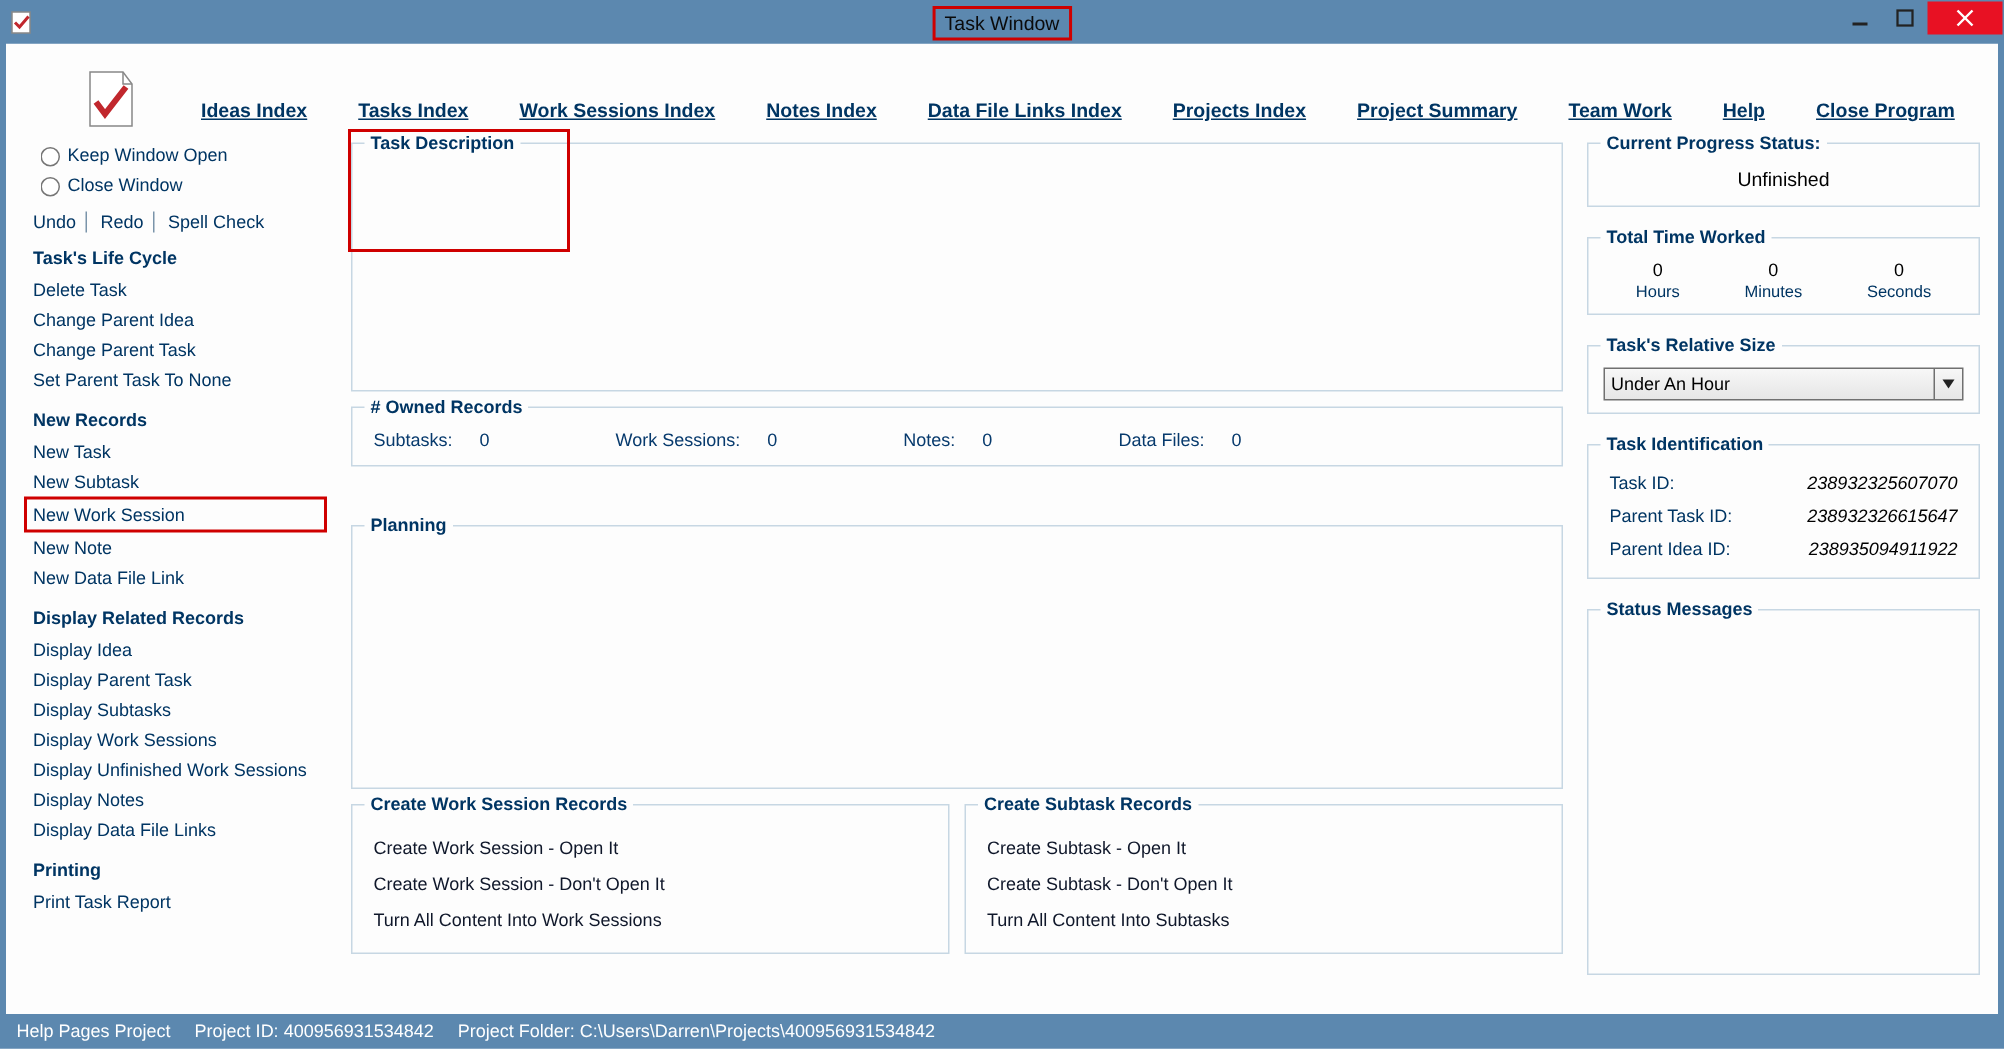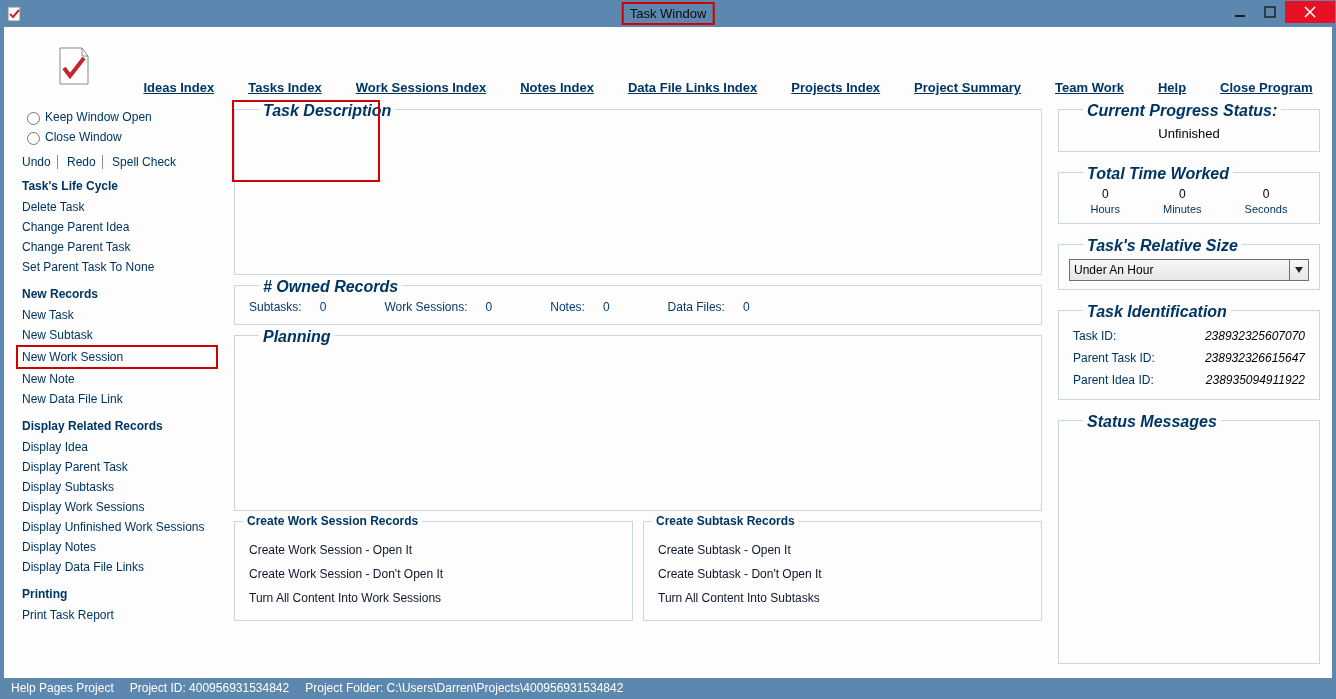--- a/index.html
+++ b/index.html
@@ -69,23 +69,22 @@
 .content {
   flex: 1 1 auto;
   margin: 0 3px;
   background: #fdfdfd;
   display: flex;
   flex-direction: column;
 }
 .topbar {
   display: flex;
   align-items: flex-end;
-  padding: 22px 10px 0 44px;
+  padding: 6px 10px 0 44px;
   height: 56px;
-  justify-content: center;
 }
 .logo {
   position: absolute;
   left: 52px;
   top: 46px;
   width: 40px;
   height: 40px;
 }
 .topmenu {
   display: flex;
@@ -160,27 +159,26 @@
 }
 .fieldset {
   border: 1px solid #c7d7e3;
   margin-bottom: 10px;
   padding: 14px 14px 10px 14px;
   position: relative;
 }
 .fieldset .legend {
   position: absolute;
   top: -8px;
-  left: 24px;
+  left: 8px;
   background: #fdfdfd;
   padding: 0 4px;
   font-weight: bold;
   color: #003563;
-  font-size: 16px;
-  font-style: italic;
+  font-size: 12px;
 }
 .task-desc {
   min-height: 140px;
   position: relative;
 }
 .task-desc .red-overlay {
   position: absolute;
   top: -10px;
   left: -3px;
   width: 144px;
@@ -188,26 +186,27 @@
   border: 2px solid #cf0000;
   pointer-events: none;
 }
 .task-desc .desc-text {
   color: #000;
   margin-top: 10px;
   margin-left: 10px;
 }
 .records-row {
   display: flex;
-  gap: 58px;
+  gap: 84px;
   color: #073a6d;
 }
 .records-row .lbl { margin-right: 18px; }
 .planning {
   min-height: 150px;
+  margin-top: 29px;
 }
 .bottom-panels {
   display: flex;
   gap: 10px;
 }
 .bottom-panel {
   flex: 1;
   border: 1px solid #c7d7e3;
   position: relative;
   padding: 16px 12px 10px 12px;

